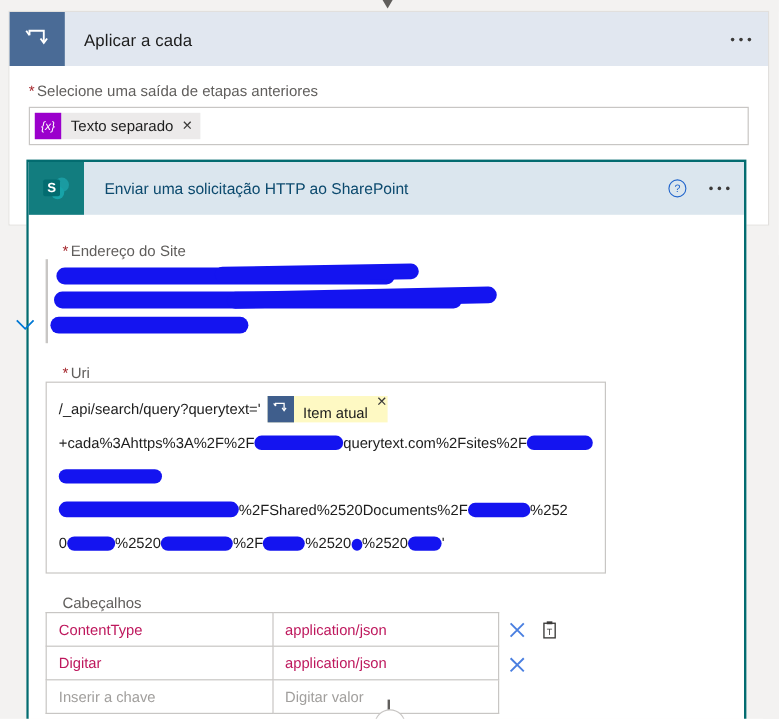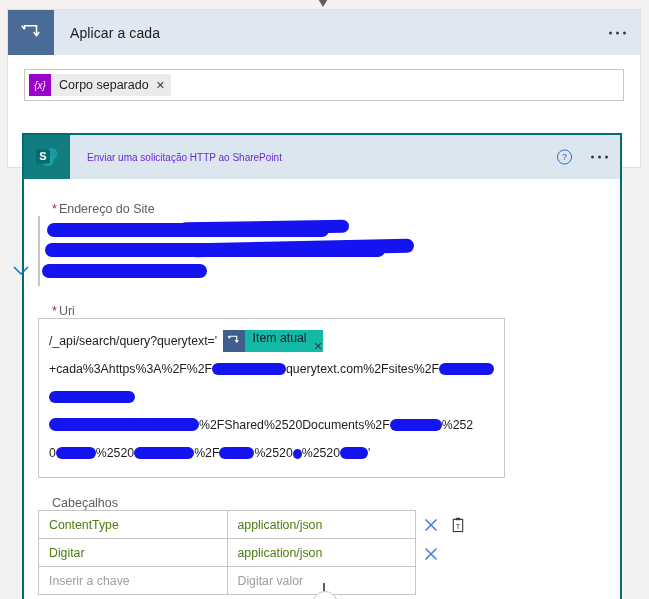--- a/index.html
+++ b/index.html
@@ -152,22 +152,22 @@
     width: 46px;
     height: 44px;
     background: #127d7f;
     display: flex;
     align-items: center;
     justify-content: center;
     flex: 0 0 auto;
   }
   .sp-title {
     margin-left: 17px;
-    font-size: 10px;
-    color: #6d28d9;
+    font-size: 13px;
+    color: #0c4a6e;
   }
   .sp-header-actions {
     position: absolute;
     right: 12px;
     top: 50%;
     transform: translateY(-50%);
     display: flex;
     align-items: center;
     gap: 18px;
   }
@@ -238,43 +238,43 @@
     min-height: 104px;
     box-sizing: border-box;
     font-size: 12.3px;
     color: #1d1d1d;
     line-height: 28px;
     overflow: hidden;
   }
   .uri-line { position: relative; white-space: nowrap; height: 28px; }
   .uri-token {
     display: inline-flex;
-    align-items: flex-end;
+    align-items: flex-start;
     height: 22px;
-    background: #14b8a6;
+    background: #fef9c3;
     vertical-align: middle;
     margin-left: 2px;
     position: relative;
     top: -1px;
   }
 
   
   .hdr-table {
     border: 1px solid #c8c6c4;
     border-collapse: collapse;
     width: 378px;
     table-layout: fixed;
     background: #fff;
   }
   .hdr-table td {
     border: 1px solid #c8c6c4;
     height: 27px;
     padding: 0 10px;
     font-size: 12.3px;
-    color: #4d7c0f;
+    color: #be185d;
   }
   .hdr-table td.ph { color: #a19f9d; }
   .hdr-actions {
     position: absolute;
     left: 386px;
     top: 0;
   }
   .hdr-action-row {
     height: 29px;
     display: flex;
@@ -335,24 +335,27 @@
     </div>
     <span class="foreach-title">Aplicar a cada</span>
     <div class="ellipsis-btn">
       <i></i>
       <i></i>
       <i></i>
     </div>
   </div>
 
   <div class="foreach-body">
+    <label class="field-label-inline">
+      <span class="req-star">*</span><span>Selecione uma saída de etapas anteriores</span>
+    </label>
     <div class="token-input">
       <span class="token">
         <span class="token-icon purple">{x}</span>
-        <span class="token-label">Corpo separado</span>
+        <span class="token-label">Texto separado</span>
         <span class="token-x">✕</span>
       </span>
     </div>
     <div style="height:52px"></div>
   </div>
 </div>
 
 <div class="sp-card">
 
   <div class="sp-header">

